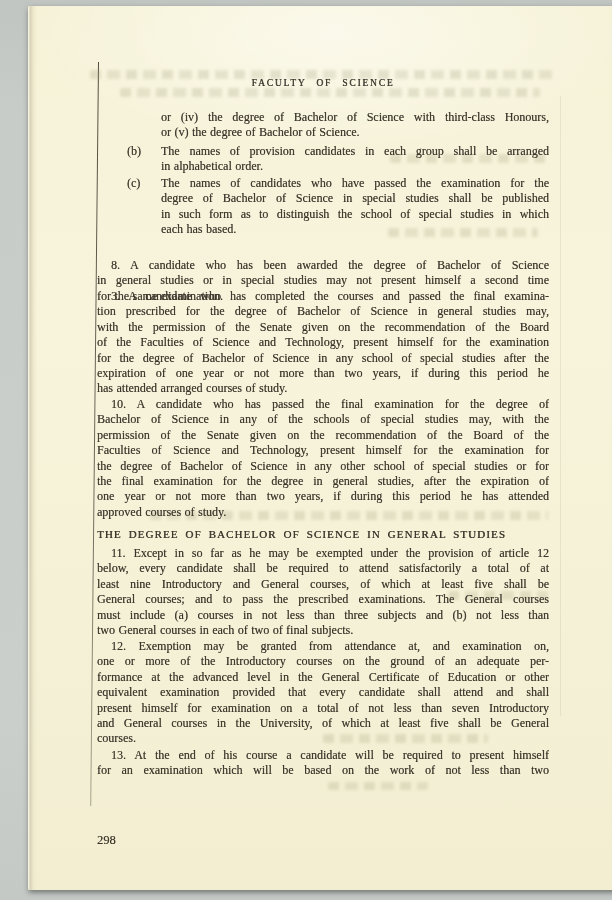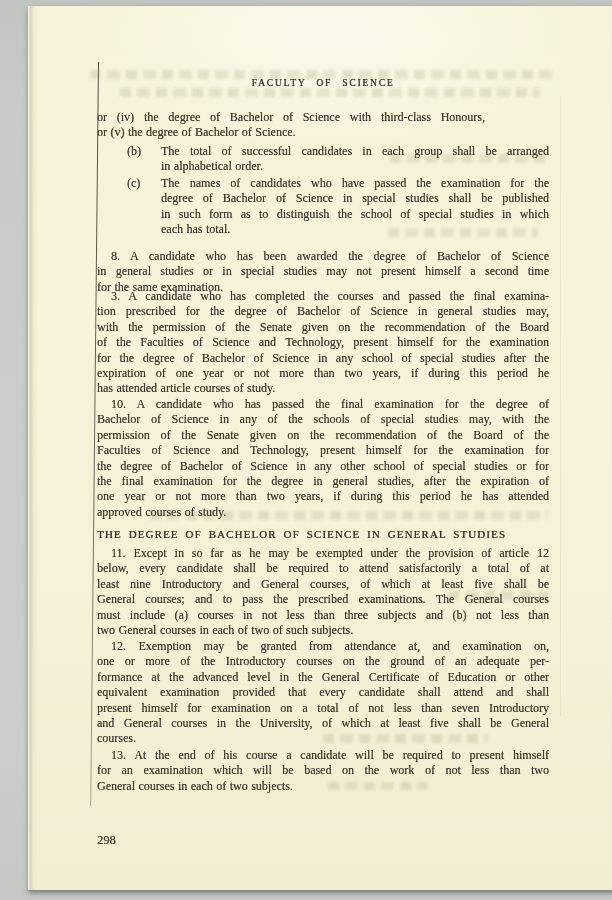--- a/index.html
+++ b/index.html
@@ -43,31 +43,31 @@
   }
   .text-column{position:absolute;left:0;top:0;width:566px;height:884px;}
   .block{position:absolute;left:69px;width:452px;color:#3a342a;font-size:12px;}
   .line{
     height:15.4px;line-height:15.4px;overflow:hidden;
     text-align:justify;text-align-last:justify;word-spacing:.04em;
     text-shadow:.25px 0 0 rgba(58,52,42,.55);
   }
   .line.last{text-align-last:left;}
   .para .line:first-child{text-indent:14px;}
-  .hang{width:388px;font-family:Liberation Serif, serif;}
+  .hang{padding-left:64px;width:388px;font-family:Liberation Serif, serif;}
   .item{padding-left:64px;width:388px;}
   .item .label{
     position:absolute;left:30px;top:0;height:15.4px;line-height:15.4px;
     text-shadow:.25px 0 0 rgba(58,52,42,.55);
   }
   .heading{
     text-align:left;font-size:11px;letter-spacing:1.1px;word-spacing:3px;
     height:16px;line-height:16px;text-shadow:.4px 0 0 rgba(58,52,42,.8);
   }
-  #b0{top:104px}#b1{top:138px}#b2{top:170px}#b3{top:243px}#b4{top:283px}
+  #b0{top:104px}#b1{top:138px}#b2{top:170px}#b3{top:252px}#b4{top:283px}
   #b5{top:391px}#b6{top:520px}#b7{top:540px}#b8{top:633px}#b9{top:742px}
   .page-number{
     position:absolute;left:69px;top:827px;font-size:12.5px;color:#3a342a;
     text-shadow:.25px 0 0 rgba(58,52,42,.55);
   }
   .ghost{
     position:absolute;height:9px;filter:blur(1.4px);opacity:.5;border-radius:2px;
     background:repeating-linear-gradient(90deg,
       rgba(148,150,112,.45) 0px, rgba(148,150,112,.45) 11px,
       rgba(148,150,112,0) 11px, rgba(148,150,112,0) 17px,
@@ -94,74 +94,73 @@
 
     <div class="running-header">FACULTY OF SCIENCE</div>
 
     <div class="text-column" id="text-column">
         <div id="b0" class="block hang">
           <div class="line">or (iv) the degree of Bachelor of Science with third-class Honours,</div>
           <div class="line last">or (v) the degree of Bachelor of Science.</div>
         </div>
         <div id="b1" class="block item">
           <span class="label">(b)</span>
-          <div class="line">The total of successful candidates in each group shall be arranged</div>
+          <div class="line">The names of provision candidates in each group shall be arranged</div>
           <div class="line last">in alphabetical order.</div>
         </div>
         <div id="b2" class="block item">
           <span class="label">(c)</span>
           <div class="line">The names of candidates who have passed the examination for the</div>
           <div class="line">degree of Bachelor of Science in special studies shall be published</div>
           <div class="line">in such form as to distinguish the school of special studies in which</div>
-          <div class="line last">each has total.</div>
+          <div class="line last">each has based.</div>
         </div>
         <div id="b3" class="block para">
           <div class="line">8. A candidate who has been awarded the degree of Bachelor of Science</div>
           <div class="line">in general studies or in special studies may not present himself a second time</div>
           <div class="line last">for the same examination.</div>
         </div>
         <div id="b4" class="block para">
           <div class="line">3. A candidate who has completed the courses and passed the final examina-</div>
           <div class="line">tion prescribed for the degree of Bachelor of Science in general studies may,</div>
           <div class="line">with the permission of the Senate given on the recommendation of the Board</div>
           <div class="line">of the Faculties of Science and Technology, present himself for the examination</div>
           <div class="line">for the degree of Bachelor of Science in any school of special studies after the</div>
           <div class="line">expiration of one year or not more than two years, if during this period he</div>
-          <div class="line last">has attended article courses of study.</div>
+          <div class="line last">has attended arranged courses of study.</div>
         </div>
         <div id="b5" class="block para">
           <div class="line">10. A candidate who has passed the final examination for the degree of</div>
           <div class="line">Bachelor of Science in any of the schools of special studies may, with the</div>
           <div class="line">permission of the Senate given on the recommendation of the Board of the</div>
           <div class="line">Faculties of Science and Technology, present himself for the examination for</div>
           <div class="line">the degree of Bachelor of Science in any other school of special studies or for</div>
           <div class="line">the final examination for the degree in general studies, after the expiration of</div>
           <div class="line">one year or not more than two years, if during this period he has attended</div>
           <div class="line last">approved courses of study.</div>
         </div>
         <div id="b6" class="block heading">THE DEGREE OF BACHELOR OF SCIENCE IN GENERAL STUDIES</div>
         <div id="b7" class="block para">
           <div class="line">11. Except in so far as he may be exempted under the provision of article 12</div>
           <div class="line">below, every candidate shall be required to attend satisfactorily a total of at</div>
           <div class="line">least nine Introductory and General courses, of which at least five shall be</div>
           <div class="line">General courses; and to pass the prescribed examinations. The General courses</div>
           <div class="line">must include (a) courses in not less than three subjects and (b) not less than</div>
-          <div class="line last">two General courses in each of two of such subjects.</div>
+          <div class="line last">two General courses in each of two of final subjects.</div>
         </div>
         <div id="b8" class="block para">
           <div class="line">12. Exemption may be granted from attendance at, and examination on,</div>
           <div class="line">one or more of the Introductory courses on the ground of an adequate per-</div>
           <div class="line">formance at the advanced level in the General Certificate of Education or other</div>
           <div class="line">equivalent examination provided that every candidate shall attend and shall</div>
           <div class="line">present himself for examination on a total of not less than seven Introductory</div>
           <div class="line">and General courses in the University, of which at least five shall be General</div>
           <div class="line last">courses.</div>
         </div>
         <div id="b9" class="block para">
           <div class="line">13. At the end of his course a candidate will be required to present himself</div>
           <div class="line">for an examination which will be based on the work of not less than two</div>
-          <div class="line last">General courses in each of two subjects.</div>
         </div>
       </div>
 
     <div class="page-number">298</div>
   </div>
 </div>
 
 </body></html>

